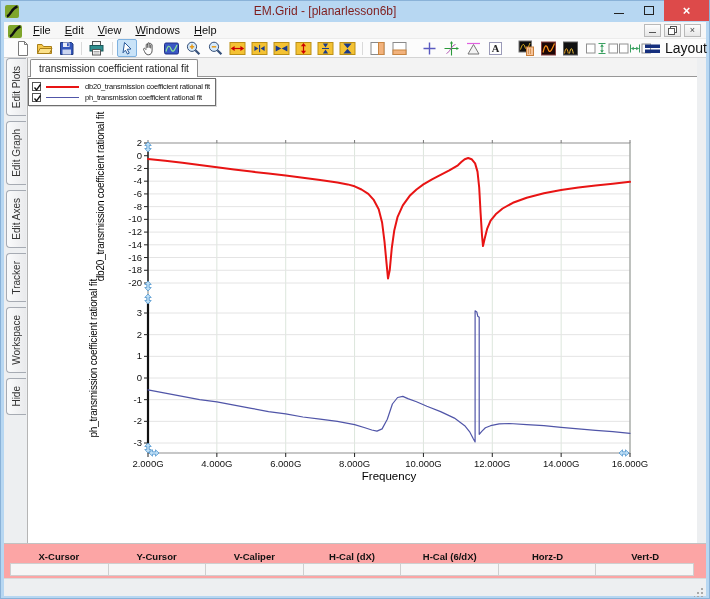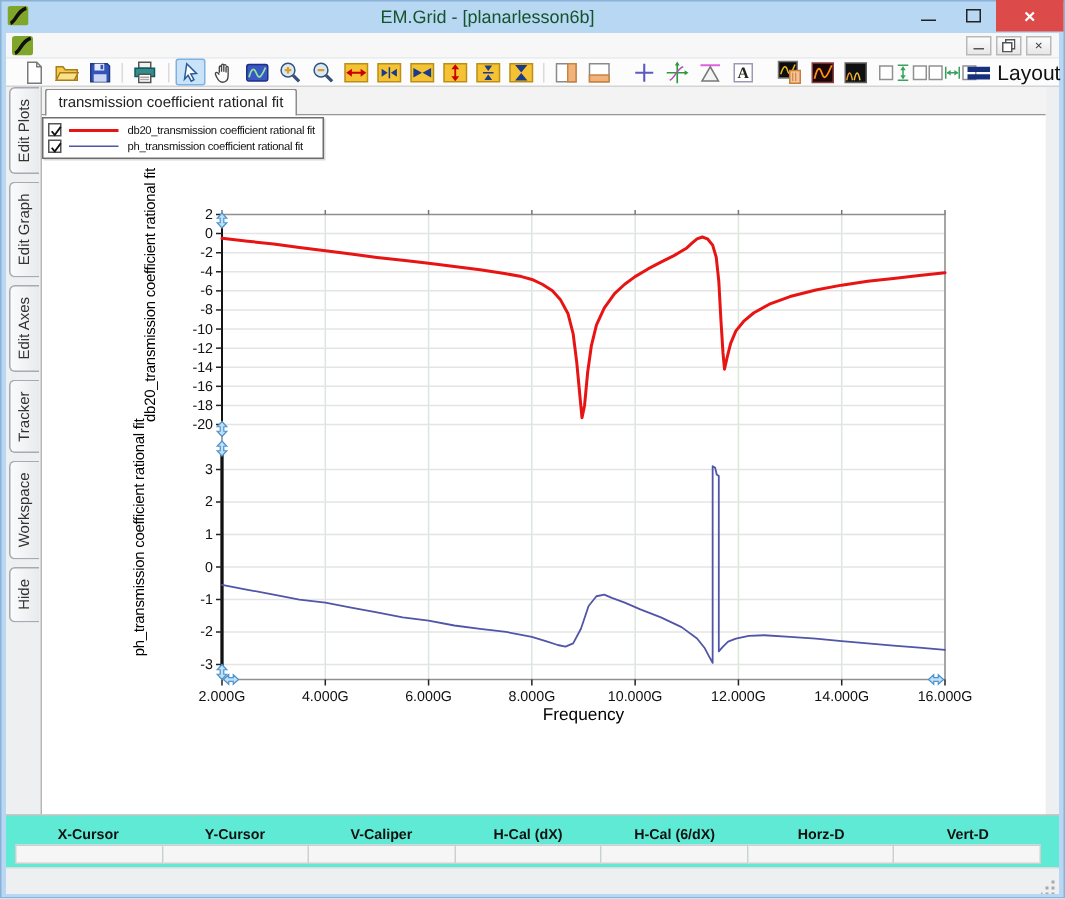--- a/index.html
+++ b/index.html
@@ -2,21 +2,21 @@
 <html><head>
 <meta charset="utf-8">
 <style>
   *{box-sizing:border-box;margin:0;padding:0}
   html,body{background:#fff}
   body{font-family:"Liberation Sans","DejaVu Sans",sans-serif;-webkit-font-smoothing:antialiased}
   .window{position:relative;width:710px;height:599px;background:#b7d7f2;overflow:hidden;box-shadow:inset 0 0 0 1px #8ab2d8}
   
   .titlebar{position:absolute;left:0;top:0;width:100%;height:22px}
   .titlebar .appicon{position:absolute;left:5px;top:4px;width:14px;height:13px}
-  .title{position:absolute;left:60px;right:120px;top:4px;text-align:center;font-size:12px;color:#14532d;white-space:nowrap;overflow:hidden}
+  .title{position:absolute;left:60px;right:120px;top:4px;text-align:center;font-size:12px;color:#7f1d1d;white-space:nowrap;overflow:hidden}
   .win-btns{position:absolute;right:1px;top:0;display:flex;height:21px}
   .wbtn{width:30px;height:21px;display:flex;align-items:center;justify-content:center;cursor:default}
   .g-min{width:10px;height:1px;background:#222;margin-top:6px}
   .g-max{width:10px;height:9px;border:1px solid #222}
   .wbtn.close{width:45px;background:#dd4a4a}
   .g-close{color:#fff;font-size:13px;font-weight:bold;line-height:1}
   
   .menubar{position:absolute;left:4px;top:22px;width:702px;height:17px;background:#f7f7f7;display:flex;align-items:center;border-bottom:1px solid #ececec}
   .menubar .appicon{width:14px;height:13px;margin:0 4px 0 4px;flex:0 0 auto}
   .menu-items{display:flex;align-items:center}
@@ -48,21 +48,21 @@
   .lrow{display:flex;align-items:center;height:11px}
   .lcheck{width:9px;height:9px;border:1px solid #555;background:#fff;flex:0 0 auto;position:relative;margin-right:5px}
   .lcheck svg{position:absolute;left:0;top:0}
   .lline{width:33px;flex:0 0 auto;margin-right:6px}
   .llabel{font-size:7.5px;letter-spacing:-.2px;color:#101010;white-space:nowrap}
   
   .ylab{position:absolute;writing-mode:vertical-rl;transform:rotate(180deg);font-size:10px;letter-spacing:-.2px;color:#000;white-space:nowrap}
   #ylab0{left:67px;top:35px}
   #ylab1{left:60px;top:202px}
   
-  .footer{position:absolute;left:4px;top:543px;width:702px;height:52px;background:#5eead4;border-top:1px solid #c2c2c2}
+  .footer{position:absolute;left:4px;top:543px;width:702px;height:52px;background:#fca5a5;border-top:1px solid #c2c2c2}
   .ftable{position:absolute;left:6px;top:6px;width:684px}
   .fheads{display:flex}
   .fhead{flex:1;text-align:center;font-size:9.5px;font-weight:bold;color:#111;height:13px;line-height:13px}
   .fcells{display:flex}
   .fcell{flex:1;height:13px;background:#f6f6f6;border:1px solid #cfcfcf;border-left:none;font-size:9px;color:#222;text-align:center}
   .fcell:first-child{border-left:1px solid #cfcfcf}
   .statusbar{position:absolute;left:0;top:34px;width:100%;height:18px;background:#edeff1;border-top:1px solid #dadada}
   .grip{position:absolute;right:2px;bottom:3px;width:10px;height:10px}
 </style>
 </head>
@@ -91,20 +91,27 @@
     </div>
   </div>
 
   <div class="menubar">
     <span class="appicon">
       <svg width="14" height="13" viewBox="0 0 14 13">
           <rect width="14" height="13" rx="2" fill="#7fa52b"></rect>
           <path d="M2 11.5C5.5 10.5 6.5 3 12.5 1.5" stroke="#101010" stroke-width="2.4" fill="none"></path>
         </svg>
     </span>
+    <div class="menu-items" id="menu-items">
+        <div class="menu-item"><u>F</u>ile</div>
+        <div class="menu-item"><u>E</u>dit</div>
+        <div class="menu-item"><u>V</u>iew</div>
+        <div class="menu-item"><u>W</u>indows</div>
+        <div class="menu-item"><u>H</u>elp</div>
+      </div>
     <div class="mdi-btns">
       <div class="mdibtn">
           <div class="g-min2"></div>
         </div>
       <div class="mdibtn">
         <svg width="9" height="9" viewBox="0 0 9 9">
             <rect x="2.5" y="0.5" width="6" height="6" fill="#fff" stroke="#555"></rect>
             <rect x="0.5" y="2.5" width="6" height="6" fill="#fff" stroke="#555"></rect>
           </svg>
       </div>

